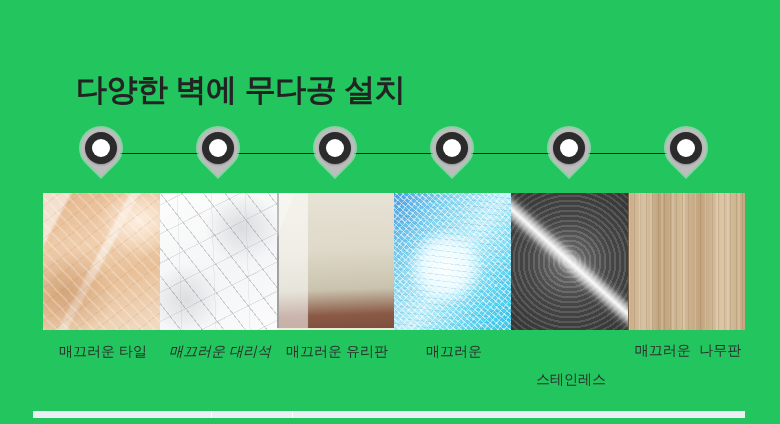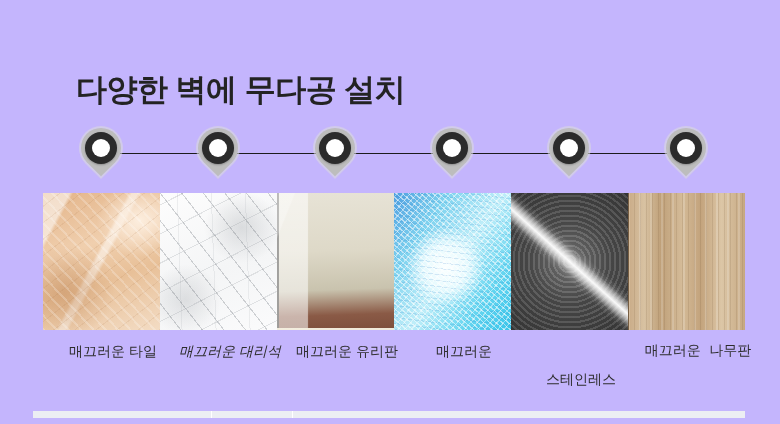--- a/index.html
+++ b/index.html
@@ -12,21 +12,21 @@
     height: 424px;
     background: #ffffff;
     font-family: "Liberation Sans", "DejaVu Sans", sans-serif;
     overflow: hidden;
     position: relative;
   }
 
   .panel {
     position: absolute;
     inset: 0;
-    background: #c4b5fd;
+    background: #22c55e;
   }
 
   
   .headline {
     position: absolute;
     left: 76px;
     top: 50px;
     font-size: 31px;
     font-weight: 700;
     letter-spacing: -0.5px;
@@ -214,21 +214,21 @@
     background:
       linear-gradient(90deg, rgba(90,66,42,0.45) 0 1px, rgba(90,66,42,0) 1px) 38% 0/100% 100% no-repeat,
       linear-gradient(90deg, rgba(110,84,56,0.30) 0 1px, rgba(110,84,56,0) 1px) 16% 0/100% 100% no-repeat,
       linear-gradient(90deg, rgba(110,84,56,0.28) 0 1px, rgba(110,84,56,0) 1px) 66% 0/100% 100% no-repeat,
       linear-gradient(90deg, rgba(110,84,56,0.25) 0 1px, rgba(110,84,56,0) 1px) 86% 0/100% 100% no-repeat;
   }
 
   
   .caption-row {
     position: absolute;
-    left: 12px;
+    left: 2px;
     top: 340px;
     width: 644px;
     height: 26px;
   }
   .caption {
     position: absolute;
     top: 0;
     width: 150px;
     text-align: center;
     font-size: 14px;

